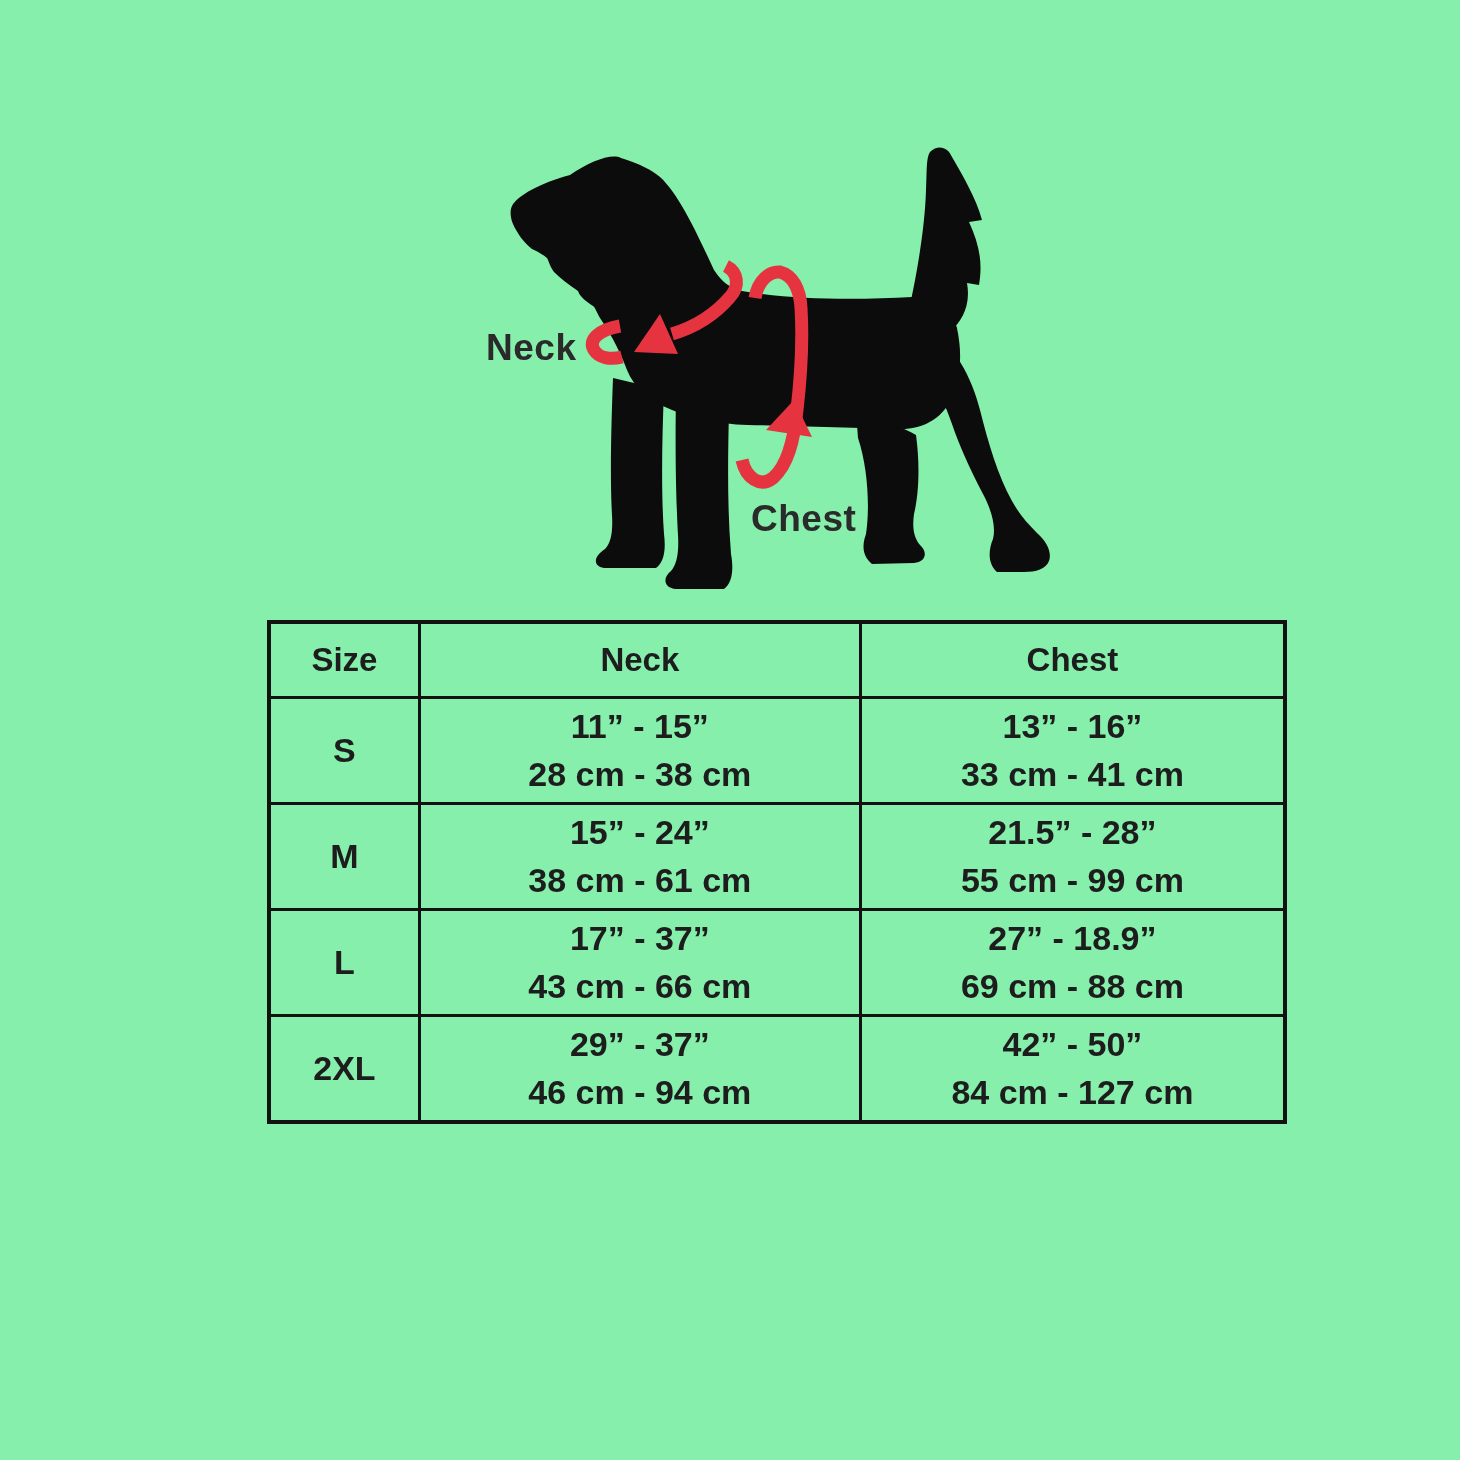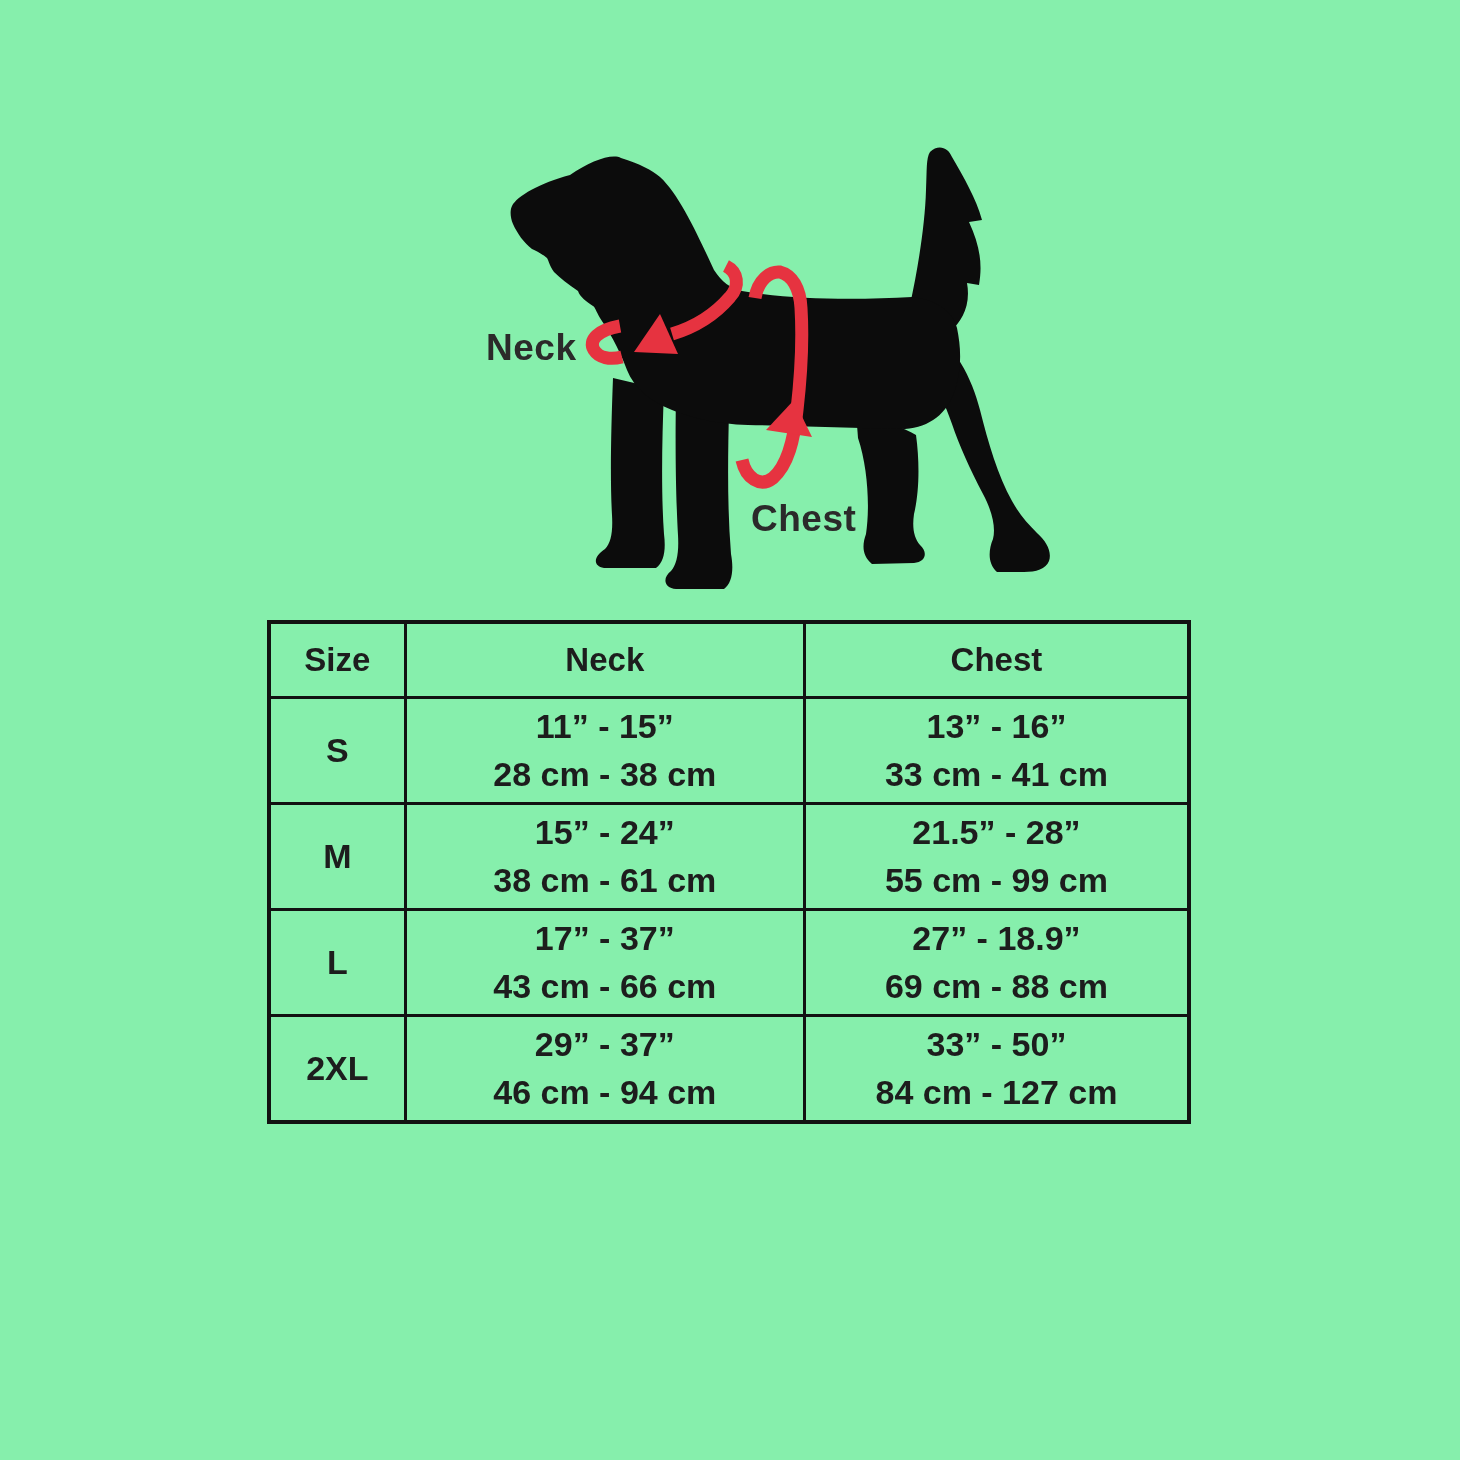--- a/index.html
+++ b/index.html
@@ -21,21 +21,21 @@
     font-weight:700;
     color:#2b2a2a;
     letter-spacing:0.5px;
     line-height:1;
   }
   .label-neck{left:486px;top:329px;}
   .label-chest{left:751px;top:500px;}
   table.size-chart{
     position:absolute;
     left:267px;top:620px;
-    width:924px;
+    width:1020px;
     border-collapse:collapse;
     table-layout:fixed;
     border:4px solid #121212;
     color:#1d1d1d;
   }
   table.size-chart col.c-size{width:14.8%;}
   table.size-chart col.c-neck{width:43.4%;}
   table.size-chart col.c-chest{width:41.8%;}
   table.size-chart th, table.size-chart td{
     border:3px solid #121212;
@@ -199,20 +199,20 @@
           <span class="cell-line">69 cm - 88 cm</span>
         </td>
       </tr>
       <tr>
         <td>2XL</td>
         <td>
           <span class="cell-line">29” - 37”</span>
           <span class="cell-line">46 cm - 94 cm</span>
         </td>
         <td>
-          <span class="cell-line">33” - 50”</span>
+          <span class="cell-line">42” - 50”</span>
           <span class="cell-line">84 cm - 127 cm</span>
         </td>
       </tr>
     </tbody>
   </table>
 
 </div>
 
 </body></html>

